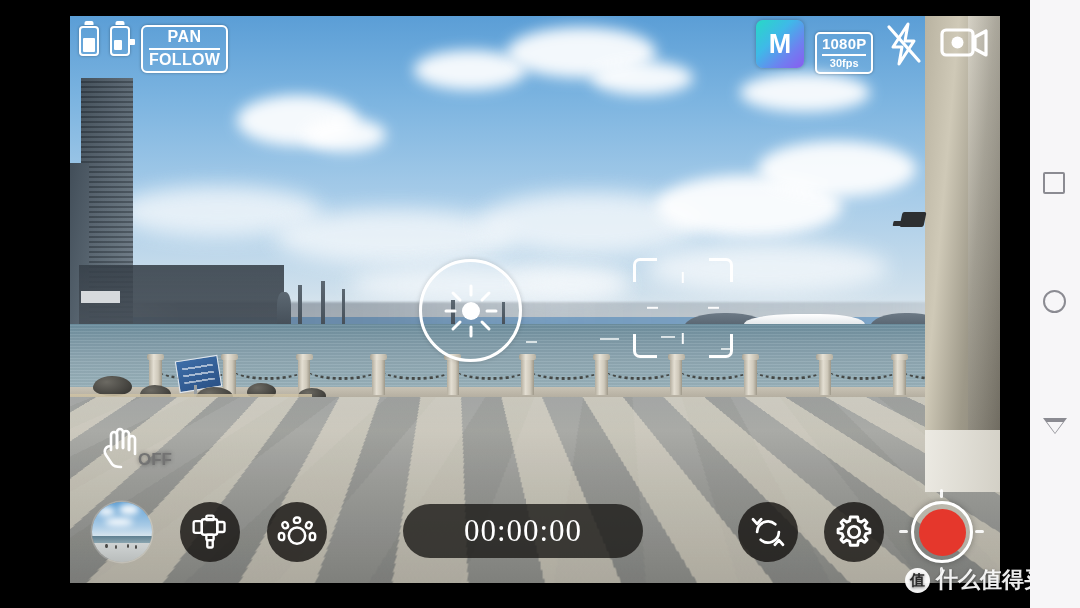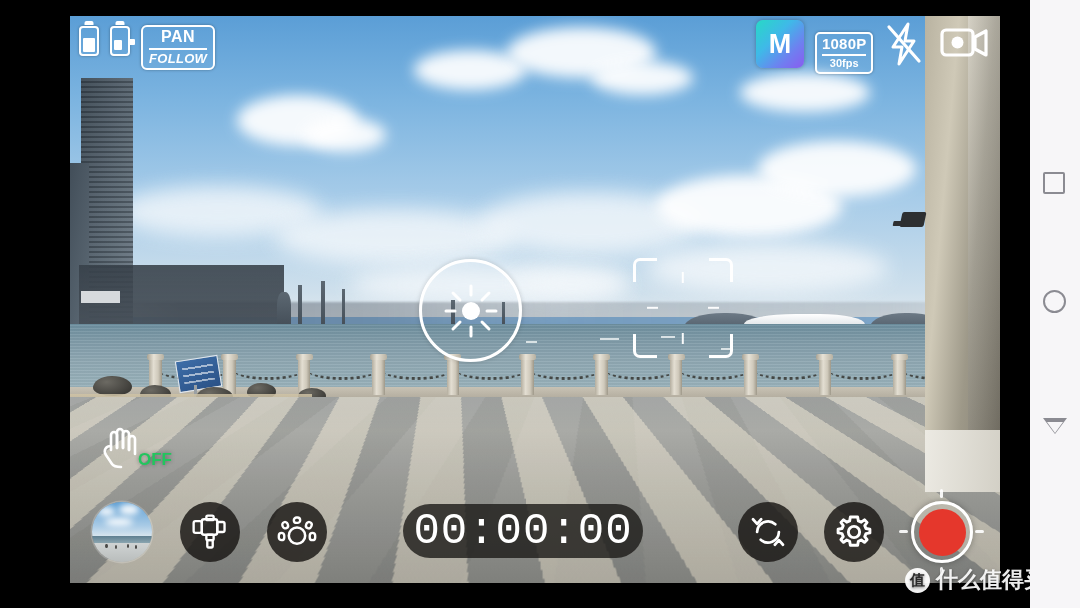--- a/index.html
+++ b/index.html
@@ -183,40 +183,40 @@
   .battery.b2::after{
     content:""; position:absolute; right:-7px; top:42%; width:7px; height:6px; background:#fff; border-radius:1px;
   }
 
   .panfollow {
     border:2.4px solid #fff; border-radius:6px; padding:2px 6px 3px;
     text-align:center; color:#fff; line-height:1; box-shadow:0 0 3px rgba(0,0,0,.35);
   }
   .panfollow .l1{ font-size:16px; font-weight:700; letter-spacing:.5px; }
   .panfollow .sep{ height:2px; background:#fff; margin:3px 0 2px; }
-  .panfollow .l2{ font-size:13px; font-weight:700; letter-spacing:.3px;font-style:italic; }
+  .panfollow .l2{ font-size:16px; font-weight:700; letter-spacing:.3px; }
 
   .mode-m {
     width:48px; height:48px; border-radius:7px;
     background:linear-gradient(135deg,#27d9c6 0%, #3fb9e8 38%, #6f7ff0 72%, #8a5cf0 100%);
     color:#fff; font-size:27px; font-weight:700;
     display:flex; align-items:center; justify-content:center;
     box-shadow:0 0 4px rgba(0,0,0,.3);
   }
 
   .res-badge {
     border:2.4px solid #fff; border-radius:5px; color:#fff; text-align:center;
     padding:2px 5px 3px; line-height:1; box-shadow:0 0 3px rgba(0,0,0,.35);
   }
   .res-badge .r1{ font-size:15px; font-weight:700; letter-spacing:.2px; }
   .res-badge .sep{ height:2px; background:#fff; margin:3px 0 2px; }
   .res-badge .r2{ font-size:11px; font-weight:700; }
 
   
-  .gesture { display:flex; align-items:flex-end; color:#22c55e; }
+  .gesture { display:flex; align-items:flex-end; color:#737373; }
   .gesture .lbl { font-size:17px; font-weight:700; margin-left:-4px; text-shadow:0 0 4px rgba(0,0,0,.4); }
 
   
   .exp-ring {
     width:103px; height:103px; border:3.4px solid #fff; border-radius:50%;
     display:flex; align-items:center; justify-content:center;
     box-shadow:0 0 5px rgba(0,0,0,.18);
   }
 
   
@@ -250,22 +250,22 @@
   .thumb .t-sea{ position:absolute; left:0; top:56%; width:100%; height:12%;
     background:linear-gradient(180deg,#5e7f90,#8ba5b0); }
   .thumb .t-sand{ position:absolute; left:0; top:68%; width:100%; height:32%;
     background:linear-gradient(180deg,#cfd3d3,#b9bdbc); }
   .thumb .t-dot{ position:absolute; background:#4a4a48; border-radius:50%; }
 
   .timer {
     position:absolute; left:403px; top:504px; width:240px; height:54px;
     border-radius:27px; background:rgba(28,26,24,.80);
     display:flex; align-items:center; justify-content:center;
-    color:#fff; font-size:44px; font-weight:400; letter-spacing:1px;
-    font-family:Liberation Mono, monospace;
+    color:#fff; font-size:31px; font-weight:400; letter-spacing:1px;
+    font-family:Liberation Serif, serif;
   }
 
   .rec-outer {
     position:absolute; left:911px; top:501px; width:62px; height:62px;
     border-radius:50%; border:3.2px solid #fff;
     display:flex; align-items:center; justify-content:center;
     box-shadow:0 0 6px rgba(0,0,0,.3);
   }
   .rec-inner { width:47px; height:47px; border-radius:50%; background:#e5372c; }
   .rec-tick { position:absolute; background:#fff; opacity:.9; }

